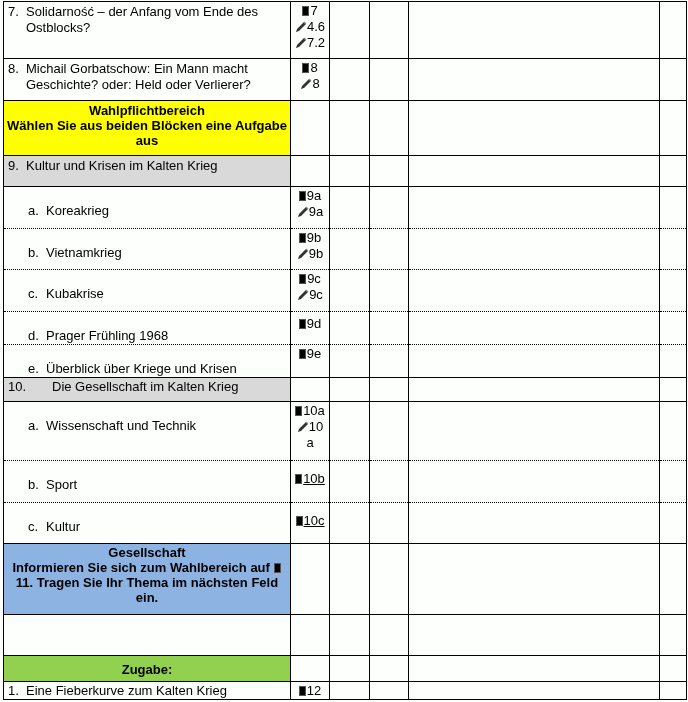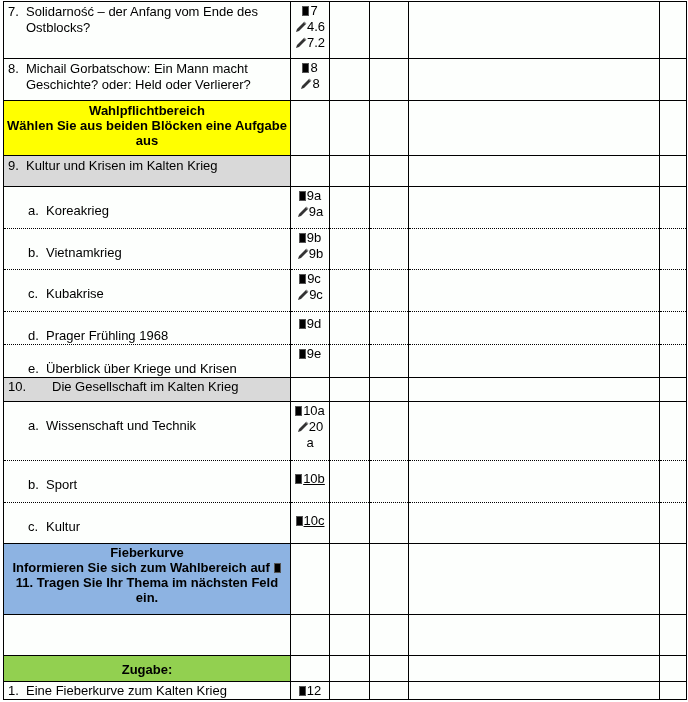--- a/index.html
+++ b/index.html
@@ -308,21 +308,21 @@
       <div class="subtopic">
         <span class="num">a.</span><span class="txt">Wissenschaft und Technik</span>
       </div>
     </td>
     <td>
       <div class="ref">
         <span class="ref-line"><span class="book-icon"></span><span>10a</span></span>
         <span class="ref-line"><span class="pen-icon"><svg width="12" height="12" viewBox="0 0 12 12">
                     <path d="M1 11 L2 8 L9 1 L11 3 L4 10 Z" fill="#333"></path>
                     <path d="M9 1 L11 3" stroke="#888" stroke-width="1.2"></path>
-                  </svg></span><span>20</span></span>
+                  </svg></span><span>10</span></span>
         <span class="ref-line">a</span>
       </div>
     </td>
     <td></td>
     <td></td>
     <td></td>
     <td></td>
   </tr>
 
   <tr class="sub" style="height:42px">
@@ -355,21 +355,21 @@
     </td>
     <td></td>
     <td></td>
     <td></td>
     <td></td>
   </tr>
 
   <tr style="height:71px">
     <td class="blue">
       <div class="center-bold" style="padding-top:1px">
-        <div>Fieberkurve</div>
+        <div>Gesellschaft</div>
         <div>
           <span>Informieren Sie sich zum Wahlbereich auf</span>
           <span class="book-icon"></span><span>11. Tragen Sie Ihr Thema im nächsten Feld ein.</span>
         </div>
       </div>
     </td>
     <td>
       <div class="ref mid3">
         <span class="ref-line"><span class="book-icon"></span><span>11</span></span>
       </div>

